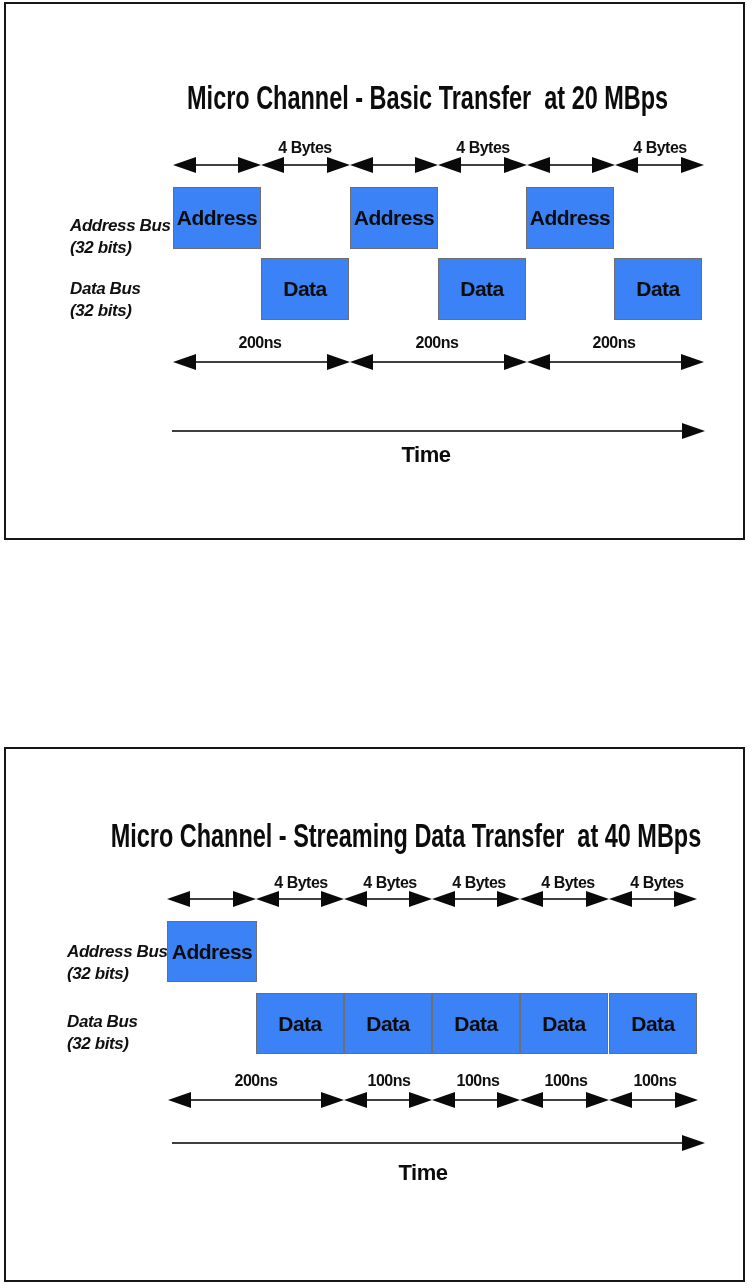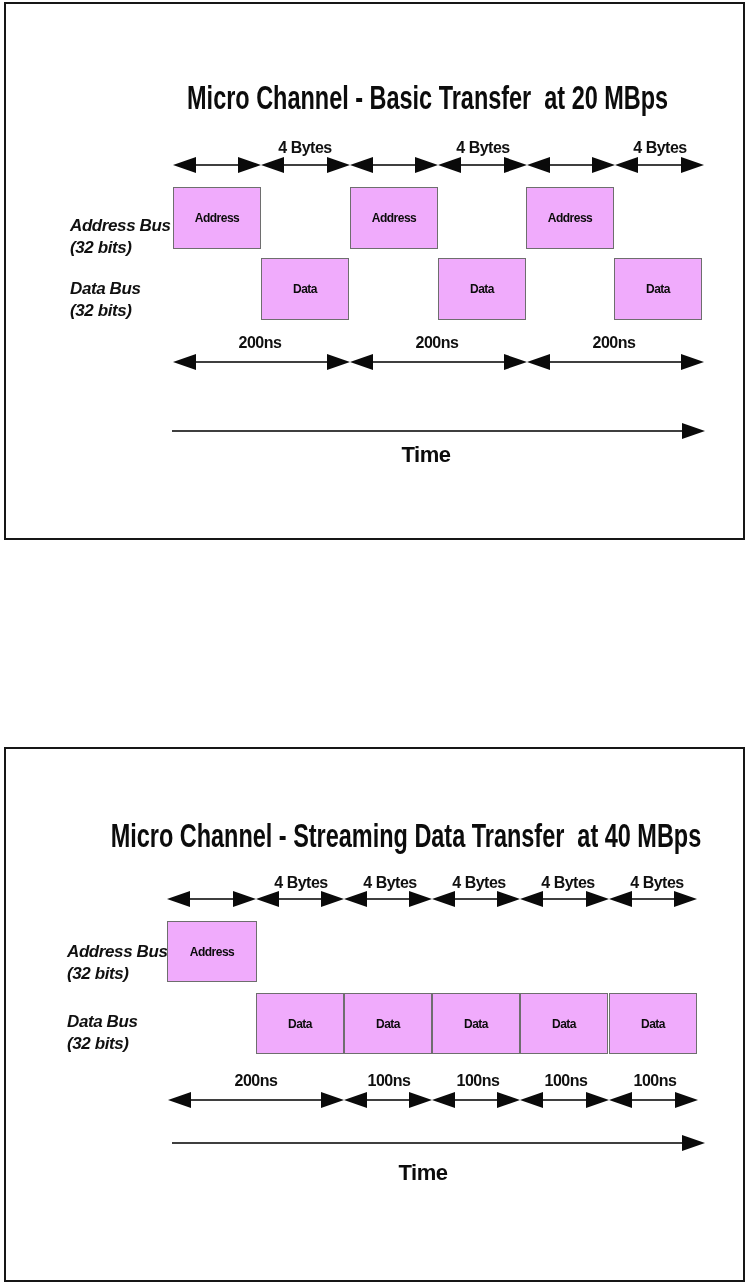--- a/index.html
+++ b/index.html
@@ -6,23 +6,23 @@
   #canvas{
     position:relative;width:755px;height:1288px;background:#ffffff;overflow:hidden;
     font-family:"Liberation Sans","DejaVu Sans",sans-serif;color:#111;
   }
   .abs{position:absolute;}
   .frame{border:2px solid #161616;background:#ffffff;box-sizing:border-box;}
   .title{text-align:center;font-weight:bold;font-size:34px;line-height:36px;color:#0c0c0c;white-space:pre;}
   .title>span{display:inline-block;transform:scaleX(0.69);transform-origin:50% 50%;white-space:pre;}
   .sm{font-weight:bold;font-size:16px;line-height:16px;letter-spacing:-0.5px;color:#101010;text-align:center;white-space:pre;}
   .buslbl{font-weight:bold;font-style:italic;font-size:17px;line-height:22px;letter-spacing:-0.4px;color:#101010;white-space:nowrap;}
-  .box{border:1px solid #6e6e6e;background:#f0abfc;box-sizing:border-box;
+  .box{border:1px solid #6e6e6e;background:#3b82f6;box-sizing:border-box;
        display:flex;align-items:center;justify-content:center;
-       font-weight:bold;font-size:12px;letter-spacing:-0.5px;color:#0c0c0c;}
+       font-weight:bold;font-size:21px;letter-spacing:-0.5px;color:#0c0c0c;}
   .hline{height:1.5px;background:#3f3f3f;}
   .tri{width:0;height:0;border-top:8px solid transparent;border-bottom:8px solid transparent;}
   .tri.l{border-right:23px solid #0a0a0a;}
   .tri.r{border-left:23px solid #0a0a0a;}
   .timelbl{font-weight:bold;font-size:22px;line-height:22px;letter-spacing:-0.5px;color:#0c0c0c;text-align:center;white-space:pre;}
 </style>
 </head>
 <body>
 
 <div id="canvas">

